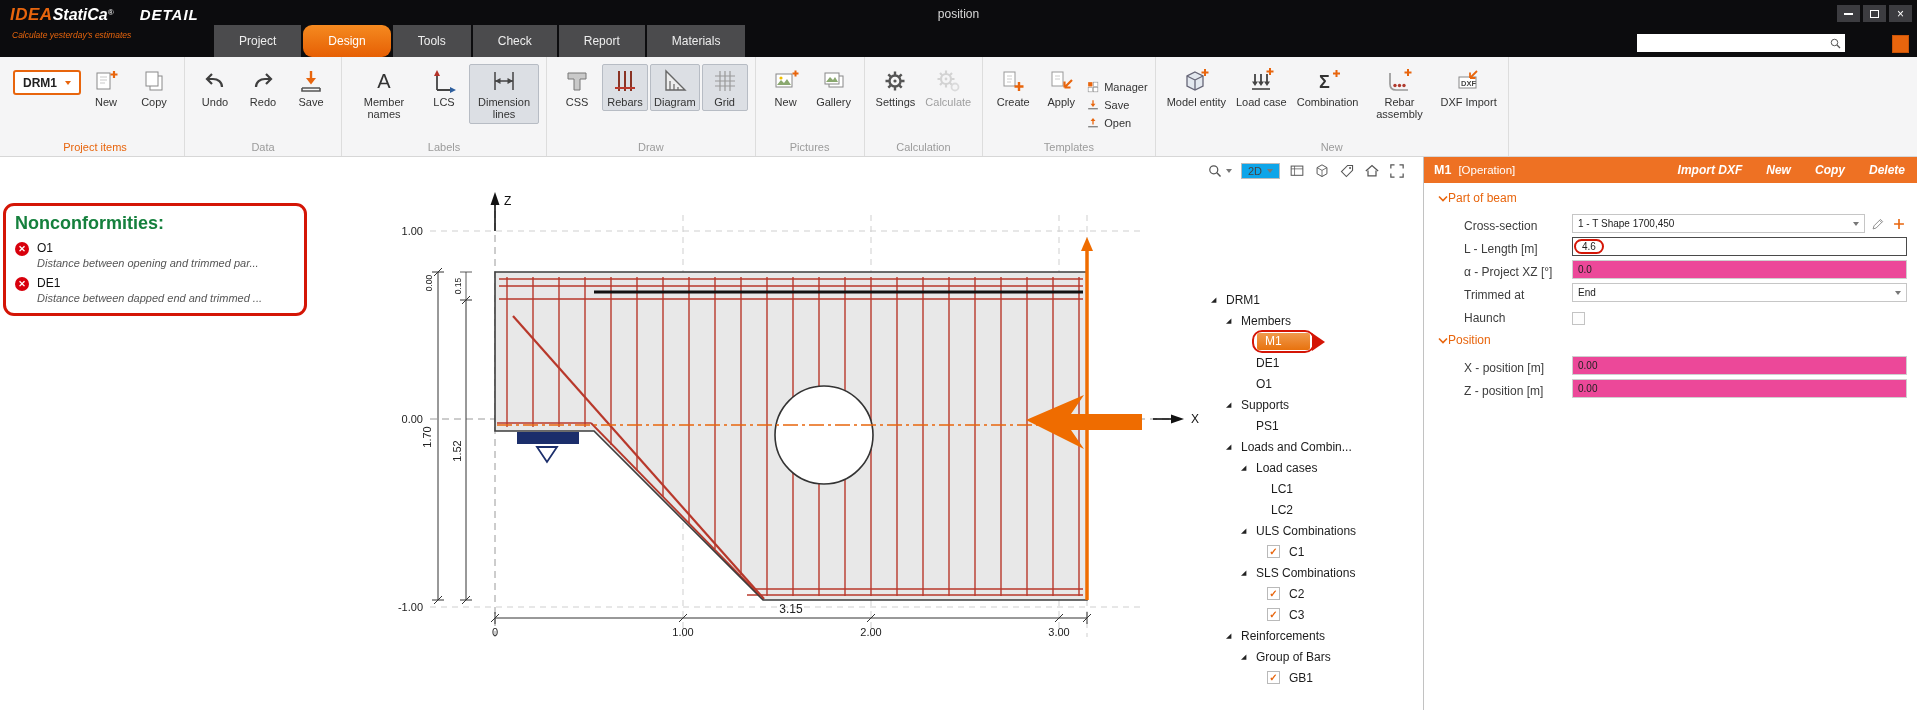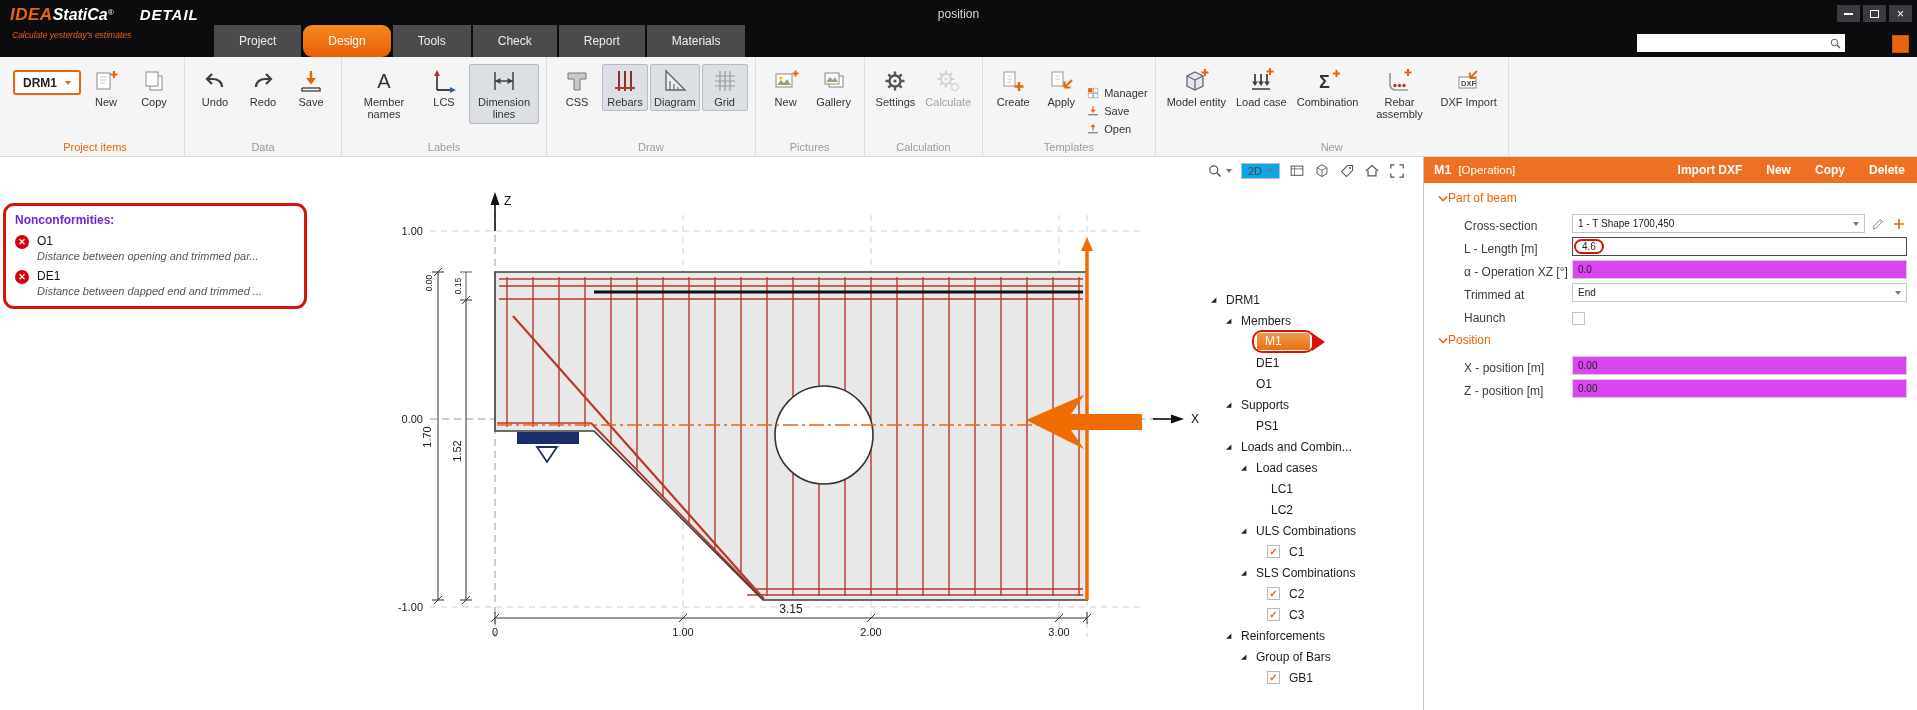--- a/index.html
+++ b/index.html
@@ -40,39 +40,39 @@
   .rgroup-label { position:absolute; left:0; right:0; bottom:3px; text-align:center;
     font-size:11px; color:#9b9b9b; }
   .rgroup.accent .rgroup-label { color:#e8650d; }
   .rbtn { min-width:46px; max-width:70px; display:flex; flex-direction:column; align-items:center;
     padding:3px 3px 2px; border:1px solid transparent; border-radius:2px; cursor:default; }
   .rbtn .lbl { font-size:11px; color:#333; text-align:center; line-height:1.12; margin-top:2px; }
   .rbtn.pressed { background:#dcdfe4; border-color:#b7bcc4; }
   .rbtn.disabled { opacity:.45; }
   .combo { height:25px; margin-top:6px; border:2px solid #e8650d; border-radius:3px; background:#fff;
     display:flex; align-items:center; gap:8px; padding:0 8px; font-weight:bold; font-size:12px; }
-  .rstack { display:flex; flex-direction:column; gap:4px; margin-top:22px; }
+  .rstack { display:flex; flex-direction:column; gap:4px; margin-top:16px; }
   .srow { display:flex; align-items:center; gap:4px; font-size:11px; color:#333; }
   .dd { width:0; height:0; border-left:3.5px solid transparent; border-right:3.5px solid transparent;
     border-top:4.5px solid #777; }
   .dd.orange { border-top-color:#e8650d; }
 
   
   .main { display:flex; height:553px; }
   .canvas { position:relative; flex:1; background:#fff; overflow:hidden; }
   .drawing-svg { position:absolute; left:385px; top:2px; }
 
   .ctoolbar { position:absolute; top:6px; right:18px; display:flex; align-items:center; gap:9px; }
   .ctool { display:flex; align-items:center; gap:3px; cursor:default; }
   .view2d { border:1px solid #bcbcbc; background:#0ea5e9; padding:1px 6px; display:flex;
     align-items:center; gap:5px; font-size:11px; color:#444; }
 
   .nonconf { position:absolute; left:3px; top:46px; width:304px; border:3px solid #d41506;
     border-radius:11px; padding:7px 9px 9px; background:rgba(255,255,255,.85); }
-  .nc-title { font-weight:bold; font-size:12px; color:#6d28d9; }
+  .nc-title { font-weight:bold; font-size:18px; color:#15803d; }
   .nc-item { display:flex; gap:8px; margin-top:7px; }
   .nc-x { flex:none; width:14px; height:14px; border-radius:50%; background:#d8000c; color:#fff;
     font-size:9px; font-weight:bold; display:flex; align-items:center; justify-content:center; margin-top:1px; }
   .nc-code { font-size:12px; color:#111; }
   .nc-desc { font-size:11px; color:#555; font-style:italic; margin-top:2px; }
 
   
   .tree { position:absolute; right:28px; top:132px; width:186px; }
   .trow { height:21px; display:flex; align-items:center; font-size:12px; color:#1c1c1c; cursor:default; }
   .texp { width:11px; flex:none; font-size:7px; color:#222; }
@@ -86,27 +86,27 @@
   .ann-tip { position:absolute; right:-12px; top:50%; transform:translateY(-50%); width:0; height:0;
     border-left:13px solid #d41506; border-top:9px solid transparent; border-bottom:9px solid transparent; }
 
   
   .props { width:494px; flex:none; border-left:1px solid #c2c2c2; background:#fff; }
   .phead { height:26px; background:#ee7123; color:#fff; display:flex; align-items:center;
     padding:0 12px 0 10px; gap:7px; }
   .phead .title { font-weight:bold; font-size:12.5px; }
   .phead .tag { font-size:11.5px; }
   .pactions { margin-left:auto; display:flex; gap:24px; font-size:12px; font-weight:bold; }
-  .pactions span { cursor:default; }
+  .pactions span { cursor:default;font-style:italic; }
   .psec-h { display:flex; align-items:center; padding:8px 0 5px 14px; color:#e8650d; font-size:12px; }
   .prow { display:flex; align-items:flex-end; height:23px; }
   .plabel { flex:none; width:148px; padding-left:40px; color:#3d3d3d; font-size:12px; }
   .pctrl { flex:1; display:flex; align-items:center; gap:5px; margin-right:10px; }
   .pinput, .pselect { flex:1; height:19px; display:flex; align-items:center; padding:0 5px; font-size:10px; }
-  .pinput { background:#d946ef; border:1px solid #cfcfcf; }
+  .pinput { background:#ec4899; border:1px solid #cfcfcf; }
   .pinput.focus { background:#fff; border:1px solid #4a4a4a; }
   .pselect { background:#fff; border:1px solid #c6c6c6; }
   .pselect .dd { margin-left:auto; }
   .pcheck { width:13px; height:13px; border:1px solid #c3c3c3; background:#fdfdfd; }
   .ann-val { border:2px solid #d41506; border-radius:8px; padding:0 6px; margin-left:-4px; }
   .icon-btn { flex:none; display:flex; align-items:center; justify-content:center; cursor:default; }
 </style>
 </head>
 <body>
 
@@ -757,21 +757,21 @@
           </div>
           <div class="prow">
             <span class="plabel">L - Length [m]</span>
             <div class="pctrl">
               <div class="pinput focus">
                 <span class="ann-val"><span>4.6</span></span>
               </div>
             </div>
           </div>
           <div class="prow">
-            <span class="plabel">α - Operation XZ [°]</span>
+            <span class="plabel">α - Project XZ [°]</span>
             <div class="pctrl">
               <div class="pinput">
                 <span>0.0</span>
               </div>
             </div>
           </div>
           <div class="prow">
             <span class="plabel">Trimmed at</span>
             <div class="pctrl">
               <div class="pselect">

